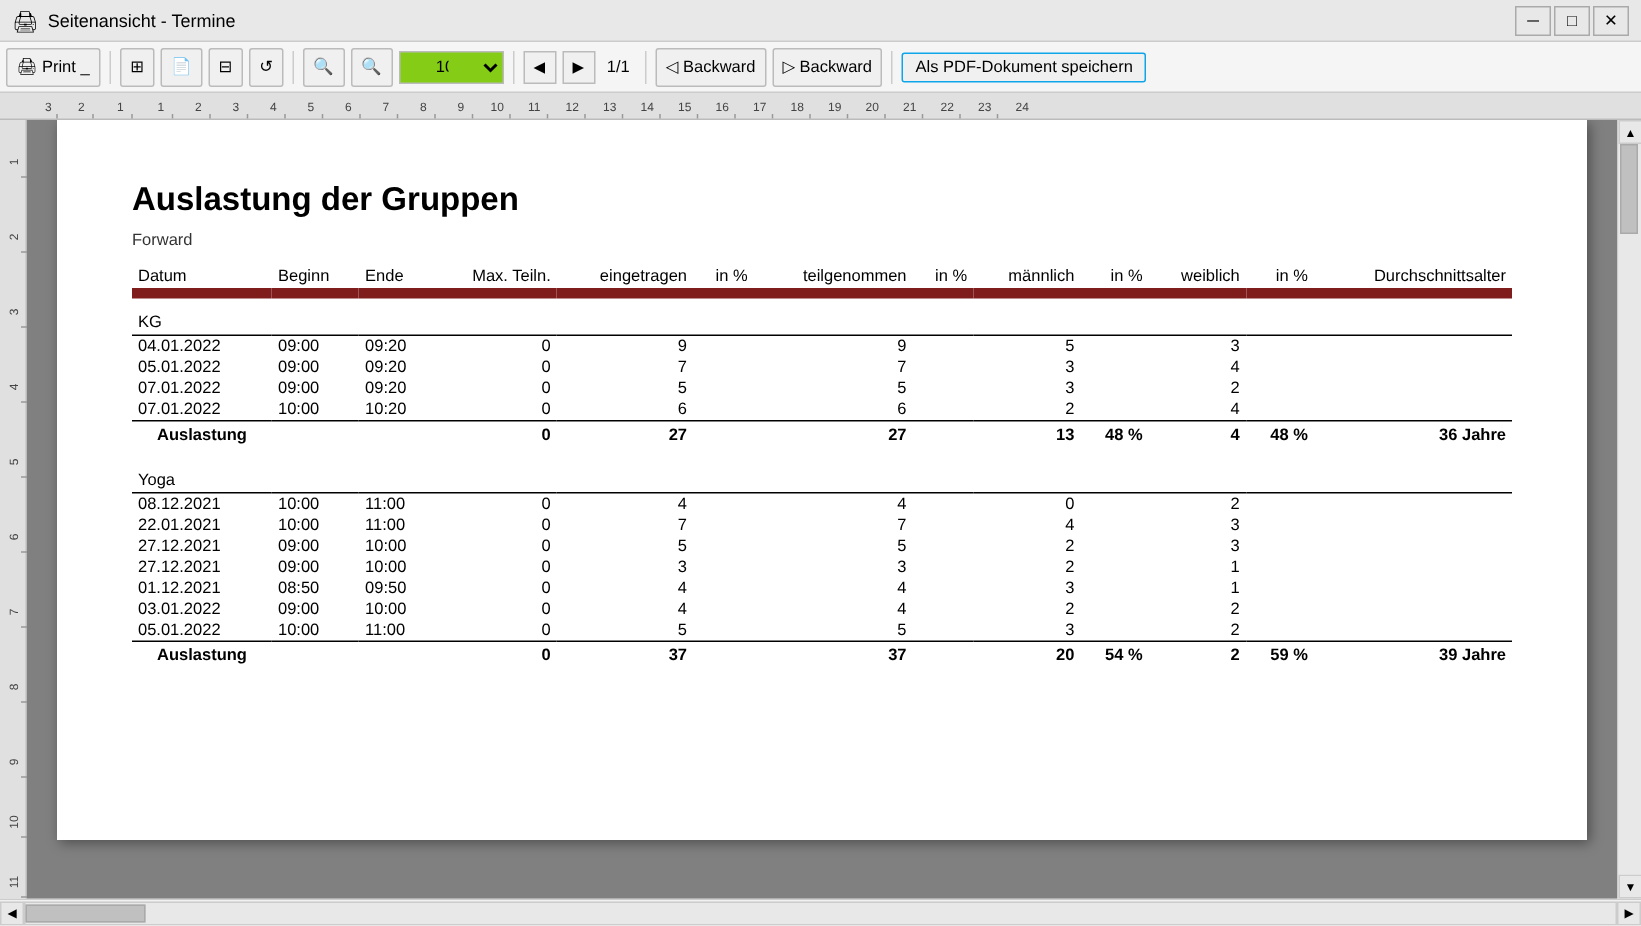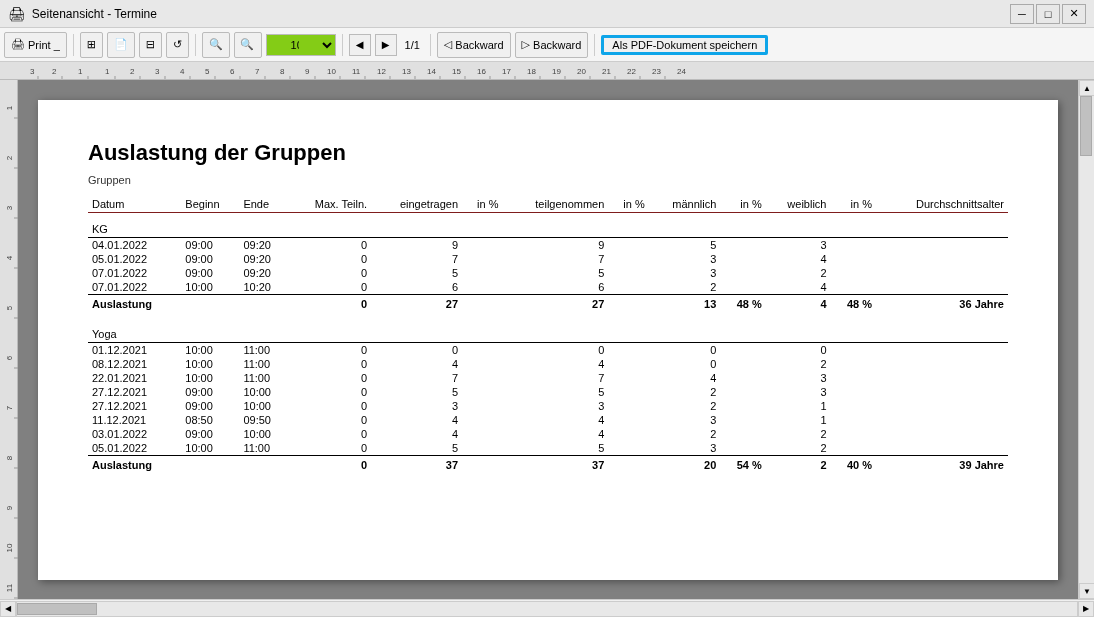--- a/index.html
+++ b/index.html
@@ -41,21 +41,21 @@
     .zoom-select {
       height: 22px; border: 1px solid #bbb; background: #84cc16; padding: 0 20px;
       font-size: 11px; width: 70px;
     }
     .nav-btn {
       width: 22px; height: 22px; border: 1px solid #bbb; background: #f0f0f0;
       cursor: pointer; display: flex; align-items: center; justify-content: center; font-size: 10px;
     }
     .page-info { font-size: 11px; padding: 0 4px; }
     .pdf-btn {
-      height: 20px; padding: 0 8px; border: 3px solid #0ea5e9; background: #f0f0f0;
+      height: 20px; padding: 0 8px; border: 1px solid #0ea5e9; background: #f0f0f0;
       cursor: pointer; font-size: 11px; border-radius: 2px;
     }
 
     
     .ruler {
       height: 18px;
       background: #e0e0e0;
       border-bottom: 1px solid #bbb;
       position: relative;
       overflow: hidden;
@@ -79,21 +79,20 @@
     
     .scroll-area {
       flex: 1;
       background: #808080;
       overflow: auto;
       position: relative;
     }
 
     
     .page-wrapper {
-      padding: 20px;
       min-height: 100%;
     }
     .page {
       background: white;
       width: 1020px;
       min-height: 480px;
       margin: 0 auto;
       padding: 40px 50px;
       box-shadow: 2px 2px 8px rgba(0,0,0,0.4);
     }
@@ -112,21 +111,21 @@
     }
     .report-table {
       width: 100%;
       border-collapse: collapse;
       font-size: 11px;
     }
     .report-table th {
       text-align: left;
       padding: 2px 4px;
       font-weight: normal;
-      border-bottom: 1px solid #7f1d1d;
+      border-bottom: 7px solid #7f1d1d;
       white-space: nowrap;
       font-size: 11px;
     }
     .report-table th.num, .report-table td.num {
       text-align: right;
     }
     .report-table td {
       padding: 1px 4px;
       font-size: 11px;
     }
@@ -134,20 +133,21 @@
       font-weight: normal;
       padding-top: 10px;
       padding-bottom: 2px;
       border-bottom: 1px solid #000;
     }
     .auslastung-row td {
       font-weight: bold;
       border-top: 1px solid #000;
       padding-top: 3px;
       padding-bottom: 8px;
+      text-align: center;
     }
 
     
     .bottom-bar {
       height: 18px;
       background: #f0f0f0;
       border-top: 1px solid #ccc;
       display: flex;
       align-items: center;
     }
@@ -341,21 +341,21 @@
       <text x="12" y="508" font-size="8" fill="#444" transform="rotate(-90,12,508)" text-anchor="middle">11</text>
       <line x1="14" y1="518" x2="18" y2="518" stroke="#999" stroke-width="1"></line>
     </svg>
   </div>
 
   <div class="scroll-area">
     <div class="page-wrapper">
       <div class="page">
 
         <div class="report-title">Auslastung der Gruppen</div>
-        <div class="report-subtitle">Gruppen</div>
+        <div class="report-subtitle">Forward</div>
 
         <table class="report-table">
           <thead>
             <tr>
               <th>Datum</th>
               <th>Beginn</th>
               <th>Ende</th>
               <th class="num">Max. Teiln.</th>
               <th class="num">eingetragen</th>
               <th class="num">in %</th>
@@ -444,35 +444,20 @@
                 <td class="num">13</td>
                 <td class="num">48 %</td>
                 <td class="num">4</td>
                 <td class="num">48 %</td>
                 <td class="num">36 Jahre</td>
               </tr>
               <tr class="group-header">
                 <td colspan="13">Yoga</td>
               </tr>
               <tr>
-                <td>01.12.2021</td>
-                <td>10:00</td>
-                <td>11:00</td>
-                <td class="num">0</td>
-                <td class="num">0</td>
-                <td class="num"></td>
-                <td class="num">0</td>
-                <td class="num"></td>
-                <td class="num">0</td>
-                <td class="num"></td>
-                <td class="num">0</td>
-                <td class="num"></td>
-                <td class="num"></td>
-              </tr>
-              <tr>
                 <td>08.12.2021</td>
                 <td>10:00</td>
                 <td>11:00</td>
                 <td class="num">0</td>
                 <td class="num">4</td>
                 <td class="num"></td>
                 <td class="num">4</td>
                 <td class="num"></td>
                 <td class="num">0</td>
                 <td class="num"></td>
@@ -519,21 +504,21 @@
                 <td class="num"></td>
                 <td class="num">3</td>
                 <td class="num"></td>
                 <td class="num">2</td>
                 <td class="num"></td>
                 <td class="num">1</td>
                 <td class="num"></td>
                 <td class="num"></td>
               </tr>
               <tr>
-                <td>11.12.2021</td>
+                <td>01.12.2021</td>
                 <td>08:50</td>
                 <td>09:50</td>
                 <td class="num">0</td>
                 <td class="num">4</td>
                 <td class="num"></td>
                 <td class="num">4</td>
                 <td class="num"></td>
                 <td class="num">3</td>
                 <td class="num"></td>
                 <td class="num">1</td>
@@ -575,21 +560,21 @@
                 <td></td>
                 <td></td>
                 <td class="num">0</td>
                 <td class="num">37</td>
                 <td class="num"></td>
                 <td class="num">37</td>
                 <td class="num"></td>
                 <td class="num">20</td>
                 <td class="num">54 %</td>
                 <td class="num">2</td>
-                <td class="num">40 %</td>
+                <td class="num">59 %</td>
                 <td class="num">39 Jahre</td>
               </tr>
             </tbody>
         </table>
       </div>
     </div>
   </div>
 
   <div class="v-scrollbar">
     <button class="v-scroll-btn">▲</button>

